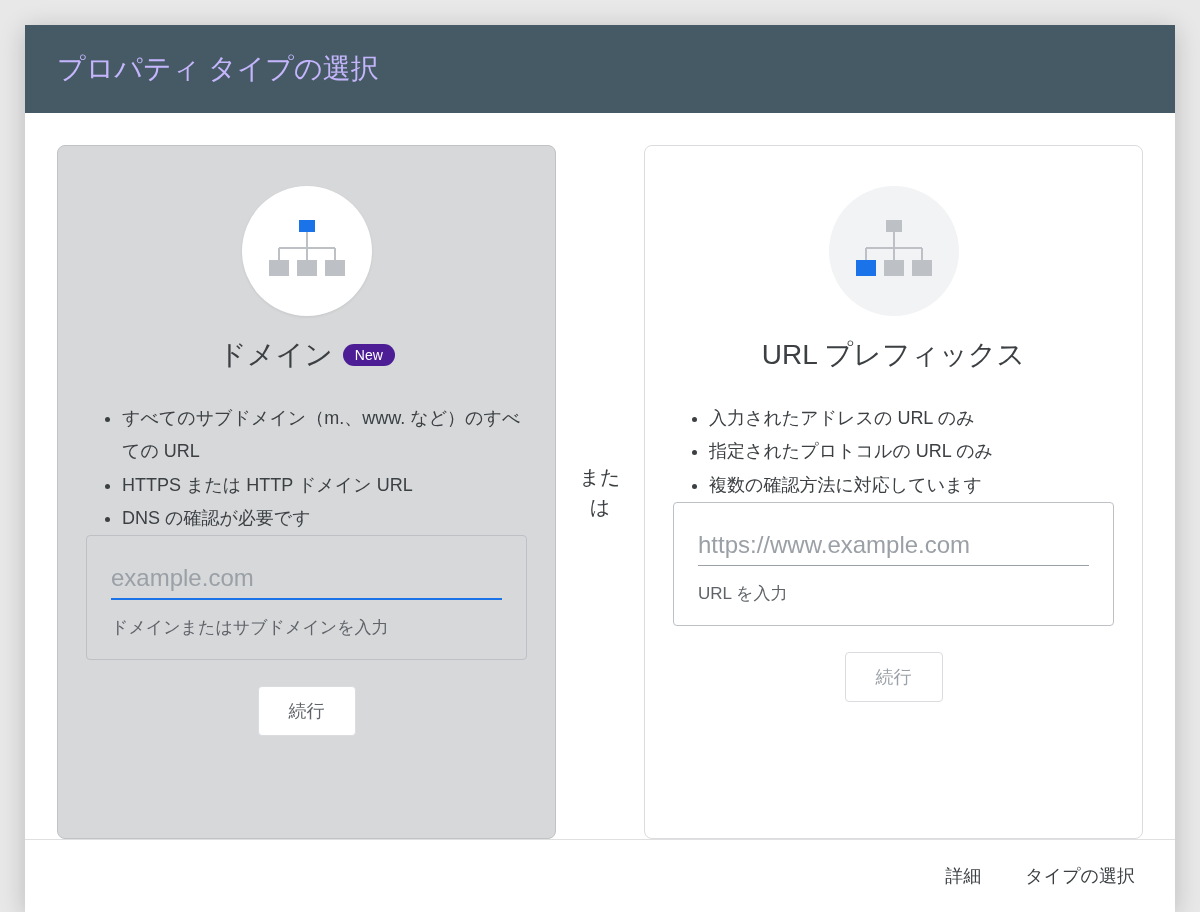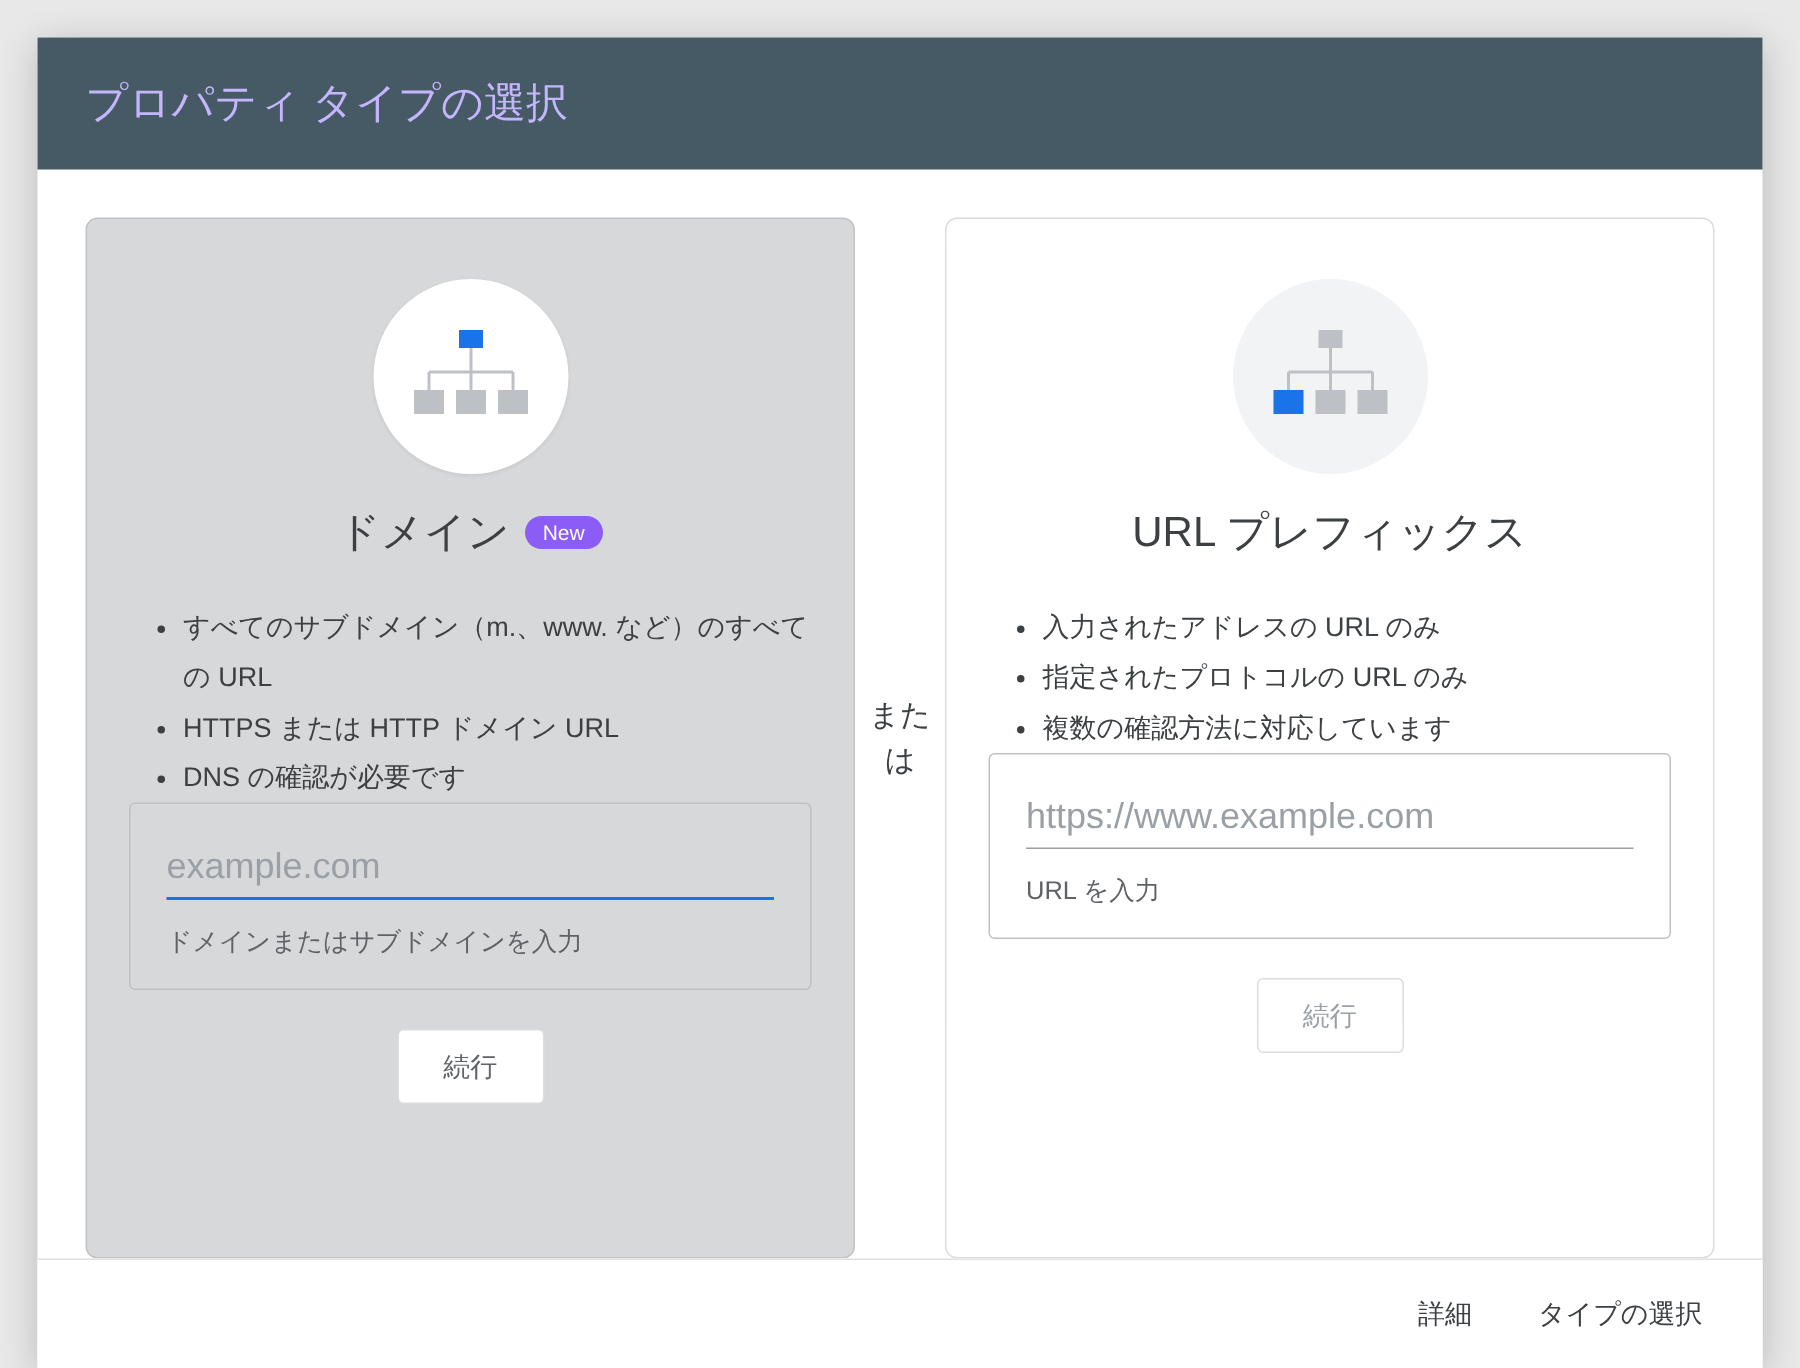--- a/index.html
+++ b/index.html
@@ -36,21 +36,21 @@
       color: #c4b5fd;
       padding: 25px 32px;
       font-size: 28px;
       font-weight: 400;
     }
     .dialog-body {
       flex: 1;
       padding: 32px 32px 0 32px;
       display: flex;
       align-items: stretch;
-      gap: 0;
+      gap: 14px;
       overflow: hidden;
     }
     .card {
       flex: 1;
       border: 1px solid #dadce0;
       border-radius: 8px;
       padding: 40px 28px 32px 28px;
       display: flex;
       flex-direction: column;
       align-items: center;
@@ -93,21 +93,21 @@
       align-items: center;
       gap: 10px;
       margin-bottom: 28px;
     }
     .card-title {
       font-size: 28px;
       color: #3c4043;
       font-weight: 400;
     }
     .badge-new {
-      background: #8b5cf6;
+      background: #4c1d95;
       color: #fff;
       font-size: 14px;
       padding: 3px 12px;
       border-radius: 14px;
       font-weight: 500;
     }
     .card-list {
       width: 100%;
       color: #3c4043;
       font-size: 18px;

